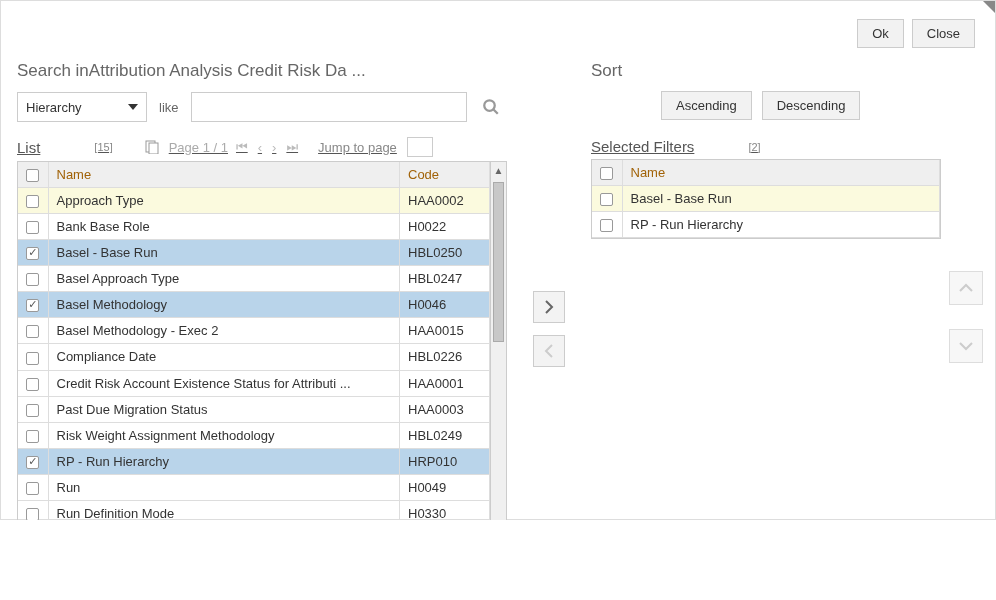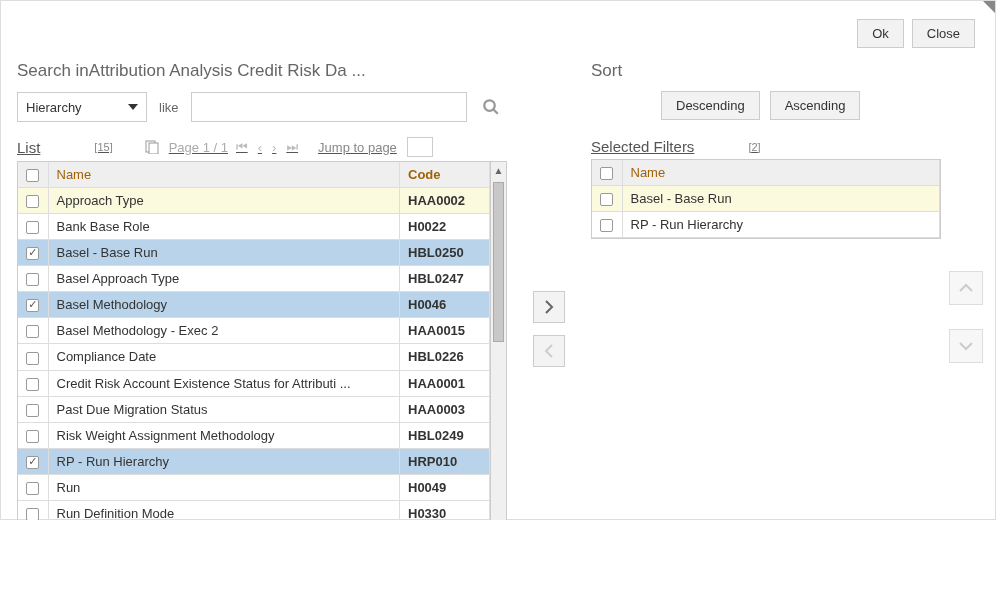--- a/index.html
+++ b/index.html
@@ -135,21 +135,21 @@
     overflow: hidden;
     text-overflow: ellipsis;
     height: 25px;
   }
   th {
     background: #efefef;
     font-weight: 400;
     color: #a16207;
   }
   .col-chk { width: 30px; text-align: center; }
-  .col-code { width: 90px; font-weight: bold; }
+  .col-code { width: 90px; }
   tr.row-hl td { background: #fbfade; }
   tr.row-sel td { background: #b9d4ea; }
   .chk {
     width: 13px; height: 13px;
     border: 1px solid #999;
     border-radius: 2px;
     display: inline-block;
     background: #fff;
     vertical-align: middle;
     position: relative;
@@ -368,22 +368,22 @@
       <div class="move-btn disabled">
         <svg width="10" height="14" viewBox="0 0 10 14">
             <path d="M8 1 L2 7 L8 13" fill="none" stroke="#ccc" stroke-width="2"></path>
           </svg>
       </div>
     </div>
 
     <div class="right-col">
       <div class="section-title">Sort</div>
       <div class="sort-row">
+        <button class="btn">Ascending</button>
         <button class="btn">Descending</button>
-        <button class="btn">Ascending</button>
       </div>
 
       <div class="list-header-row" style="margin-bottom:4px;">
         <span class="list-title">Selected Filters</span>
         <span class="count-badge">[2]</span>
       </div>
 
       <div class="selected-table-wrap" style="width:350px;">
         <table>
           <thead>

